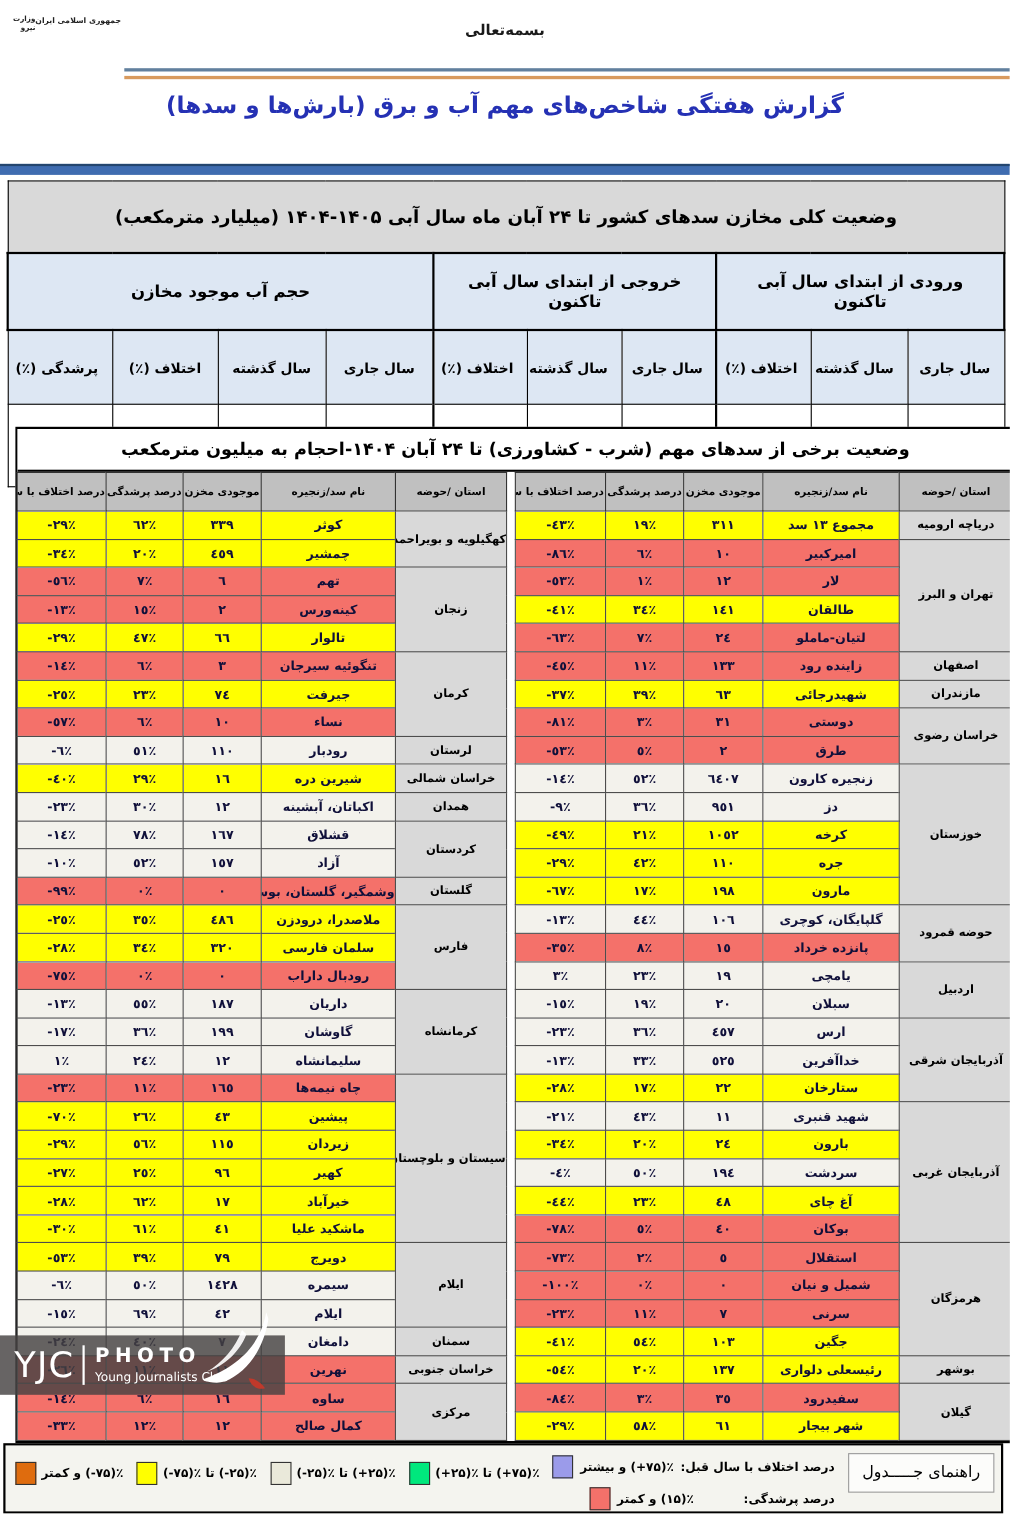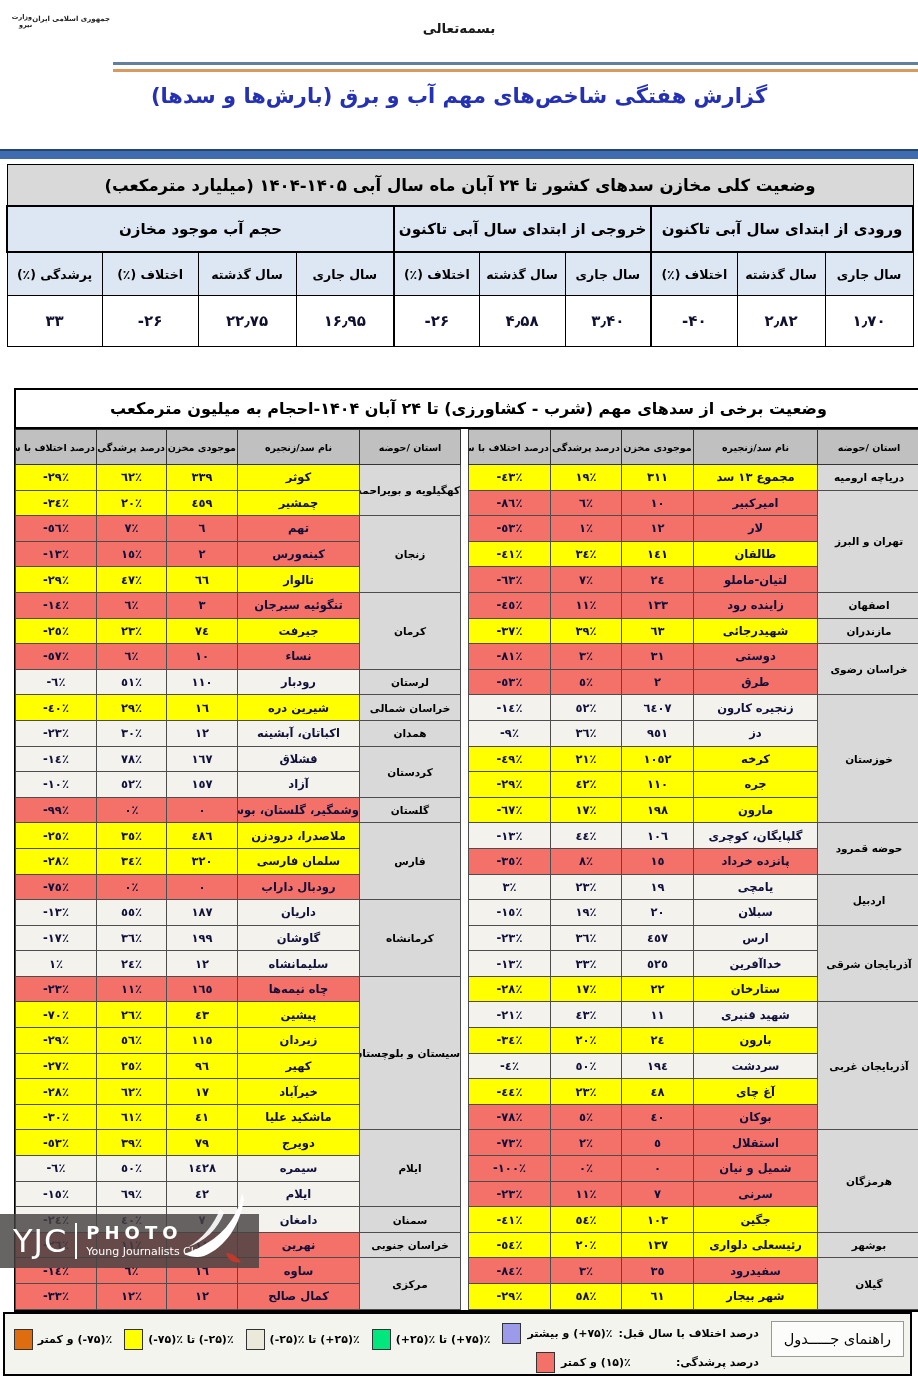--- a/index.html
+++ b/index.html
@@ -12,21 +12,21 @@
   .emblem svg{width:56px;height:66px;}
   .emblem .cap1{font-size:7px;color:#222;margin-top:3px;white-space:nowrap;font-weight:700;}
   .emblem .cap2{font-size:6.5px;color:#222;margin-top:1px;font-weight:700;}
   .rule1{position:absolute;top:62px;left:113px;width:805px;height:3px;background:#62809e;}
   .rule2{position:absolute;top:69px;left:113px;width:805px;height:2.5px;background:#d89a5e;}
   .main-title{position:absolute;top:84px;left:0;right:0;text-align:center;font-size:21px;font-weight:800;color:#2531b4;}
   .blue-bar{position:absolute;top:149px;left:0;width:918px;height:10px;background:#3f6cb0;border-top:2px solid #24466f;box-sizing:border-box;}
 
   
   table.summary{position:absolute;top:164px;left:6px;width:906px;border-collapse:collapse;direction:rtl;table-layout:fixed;}
-  .summary th,.summary td{border:1.5px solid #000;text-align:center;vertical-align:middle;padding:0;}
+  .summary th,.summary td{border:1.5px solid #000;text-align:center;vertical-align:middle;padding:12px;}
   .sum-title{background:#d9d9d9;font-size:16.5px;font-weight:800;height:40px;color:#000;}
   .g-head{background:#dde7f3;font-size:15px;font-weight:800;height:44px;border-width:2px !important;}
   .c-head{background:#dde7f3;font-size:12.5px;font-weight:700;height:42px;white-space:nowrap;overflow:hidden;}
   .sum-val{background:#fff;font-size:15px;font-weight:700;height:50px;color:#101030;}
   .gb{border-left-width:2.5px !important;}
 
   
   .dams-wrap{position:absolute;top:388px;left:14px;width:909px;border:2.5px solid #000;background:#fff;box-sizing:border-box;}
   .dams-title{height:37px;line-height:37px;text-align:center;font-weight:800;font-size:16px;color:#000;background:#fff;border-bottom:2px solid #000;}
   .halves{display:flex;direction:rtl;gap:7px;background:#fff;}

